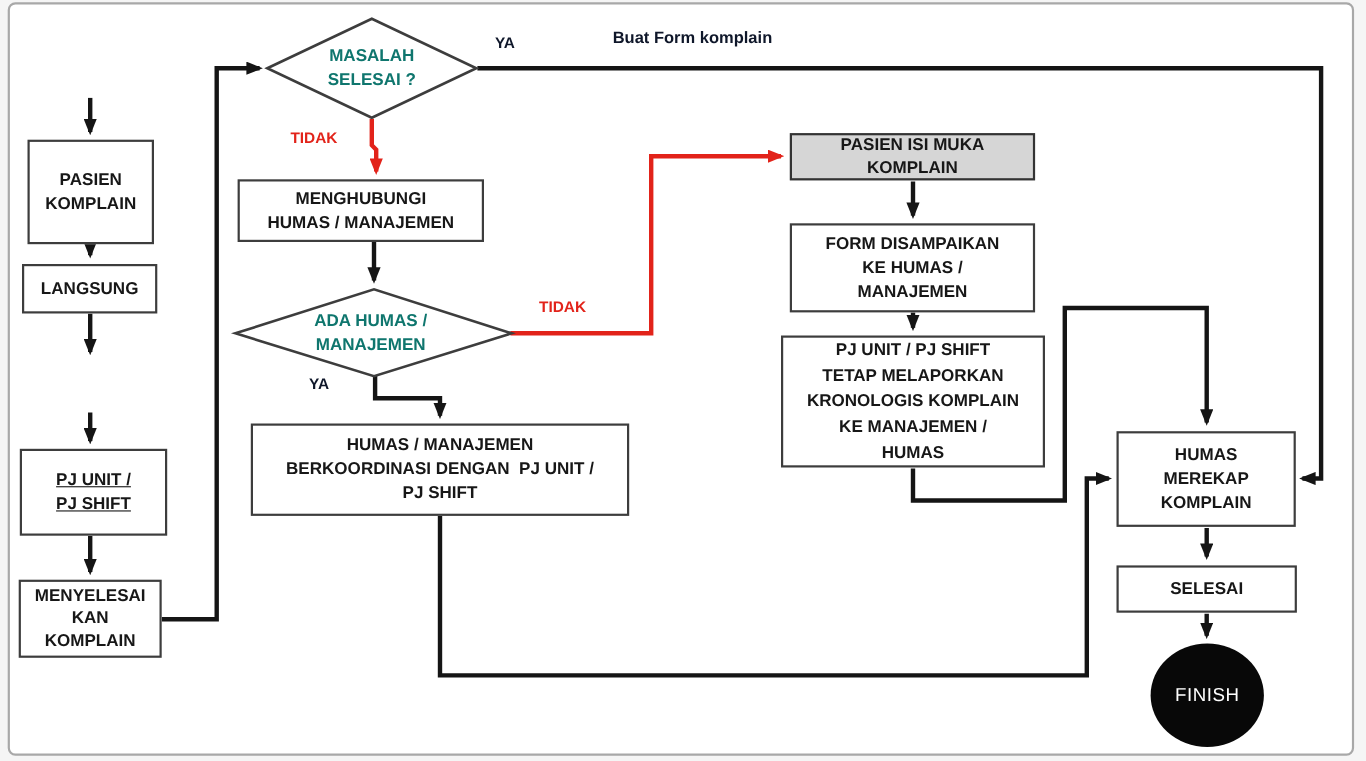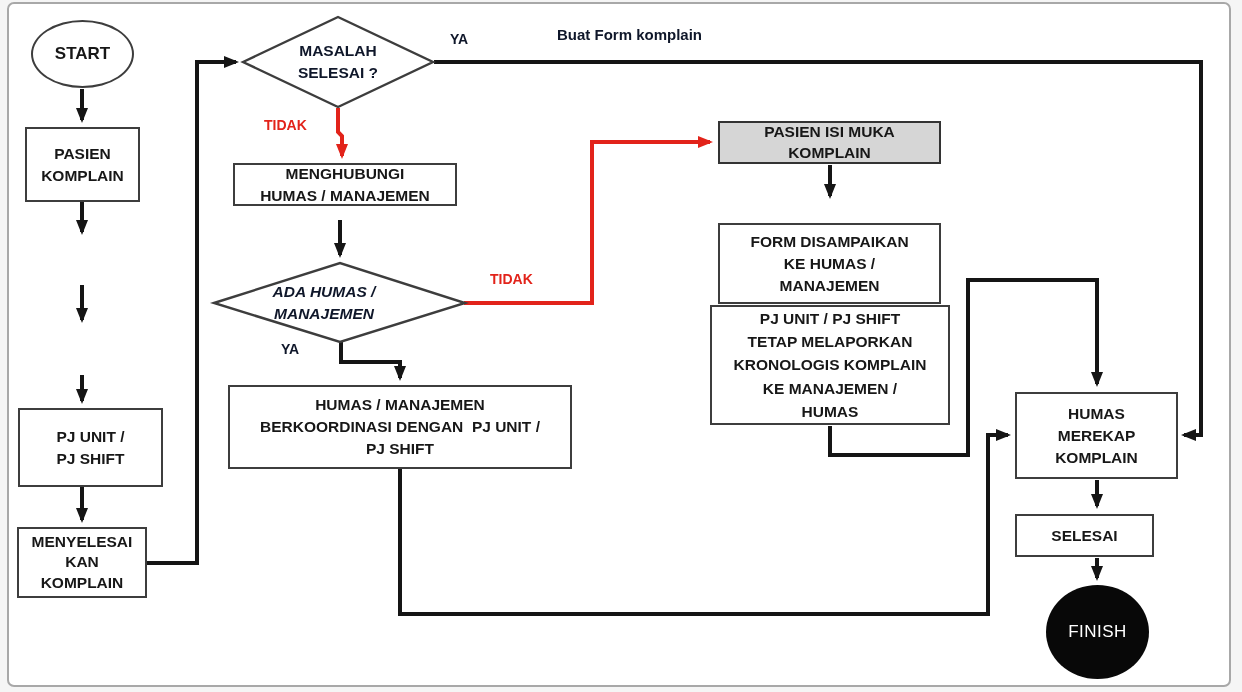--- a/index.html
+++ b/index.html
@@ -27,21 +27,21 @@
     font-size:15.5px;line-height:1.42;white-space:pre-line;
   }
   .node.ellipse{border-radius:50%;font-size:17px;}
   .node.gray{background:var(--node-fill-gray,#d6d6d6);border-width:2.5px;border-color:#333;}
   .node.circle{
     border-radius:50%;background:var(--finish-fill,#080808);
     border:none;color:#ffffff;font-weight:normal;font-size:17px;letter-spacing:.5px;
   }
   .dlabel{
     position:absolute;z-index:4;display:flex;align-items:center;justify-content:center;
-    text-align:center;font-weight:bold;color:#0f172a;font-size:15.5px;line-height:1.42;
+    text-align:center;font-weight:bold;color:#0f766e;font-size:15.5px;line-height:1.42;
     white-space:pre-line;pointer-events:none;
   }
   .elabel{
     position:absolute;z-index:4;font-weight:bold;color:#0f172a;font-size:14px;white-space:nowrap;
   }
   .elabel.red{color:var(--line-red,#e2231a);text-align:center;}
   .elabel.big{font-size:15px;margin-left:10px;}
 </style>
 </head>
 <body>
@@ -74,55 +74,55 @@
     <path class="edge" d="M 830 284 L 830 298" marker-end="url(#arrB)"></path>
     <path class="edge" d="M 830 426 L 830 455 L 968 455 L 968 280 L 1097 280 L 1097 384" marker-end="url(#arrB)"></path>
     <path class="edge" d="M 400 469 L 400 614 L 988 614 L 988 435 L 1008 435" marker-end="url(#arrB)"></path>
     <path class="edge" d="M 1097 480 L 1097 506" marker-end="url(#arrB)"></path>
     <path class="edge" d="M 1097 558 L 1097 578" marker-end="url(#arrB)"></path>
 
     <polygon class="diamond" points="243,62 338,17 433,62 338,107"></polygon>
     <polygon class="diamond" points="214,303 340,263 465,303 340,342"></polygon>
   </svg>
 
-  <div class="node ellipse" style="left:31px;top:20px;width:103px;height:68px;">START</div>
-  <div class="node" style="left:25px;top:127px;width:115px;height:75px;">PASIEN
+  <div class="node" style="left:25px;top:127px;width:115px;height:95px;">PASIEN
 KOMPLAIN</div>
-  <div class="node" style="left:18px;top:408px;width:145px;height:79px;">PJ UNIT /
+  <div class="node" style="left:20px;top:240px;width:123px;height:45px;">LANGSUNG</div>
+  <div class="node" style="left:18px;top:408px;width:134px;height:79px;text-decoration:underline;">PJ UNIT /
 PJ SHIFT</div>
   <div class="node" style="left:17px;top:527px;width:130px;height:71px;line-height:1.3;">MENYELESAI
 KAN
 KOMPLAIN</div>
 
   <div class="dlabel" style="left:262px;top:28px;width:152px;height:68px;">MASALAH
 SELESAI ?</div>
-  <div class="dlabel" style="left:224px;top:272px;width:200px;height:62px;font-style:italic;">ADA HUMAS /
+  <div class="dlabel" style="left:237px;top:272px;width:200px;height:62px;">ADA HUMAS /
 MANAJEMEN</div>
 
-  <div class="node" style="left:233px;top:163px;width:224px;height:43px;">MENGHUBUNGI
+  <div class="node" style="left:216px;top:163px;width:224px;height:57px;">MENGHUBUNGI
 HUMAS / MANAJEMEN</div>
   <div class="node" style="left:228px;top:385px;width:344px;height:84px;">HUMAS / MANAJEMEN
 BERKOORDINASI DENGAN &nbsp;PJ UNIT /
 PJ SHIFT</div>
 
   <div class="node gray" style="left:718px;top:121px;width:223px;height:43px;line-height:1.3;">PASIEN ISI MUKA
 KOMPLAIN</div>
-  <div class="node" style="left:718px;top:203px;width:223px;height:81px;margin-top:20px;">FORM DISAMPAIKAN
+  <div class="node" style="left:718px;top:203px;width:223px;height:81px;">FORM DISAMPAIKAN
 KE HUMAS /
 MANAJEMEN</div>
   <div class="node" style="left:710px;top:305px;width:240px;height:120px;line-height:1.5;">PJ UNIT / PJ SHIFT
 TETAP MELAPORKAN
 KRONOLOGIS KOMPLAIN
 KE MANAJEMEN /
 HUMAS</div>
 
   <div class="node" style="left:1015px;top:392px;width:163px;height:87px;">HUMAS
 MEREKAP
 KOMPLAIN</div>
-  <div class="node" style="left:1015px;top:514px;width:139px;height:43px;">SELESAI</div>
+  <div class="node" style="left:1015px;top:514px;width:164px;height:43px;">SELESAI</div>
   <div class="node circle" style="left:1046px;top:585px;width:103px;height:94px;text-align:center;">FINISH</div>
 
   <div class="elabel" style="left:450px;top:31px;">YA</div>
   <div class="elabel big" style="left:547px;top:26px;">Buat Form komplain</div>
   <div class="elabel red" style="left:264px;top:117px;">TIDAK</div>
   <div class="elabel red" style="left:490px;top:271px;">TIDAK</div>
   <div class="elabel" style="left:281px;top:341px;">YA</div>
 </div>
 
 </body></html>

